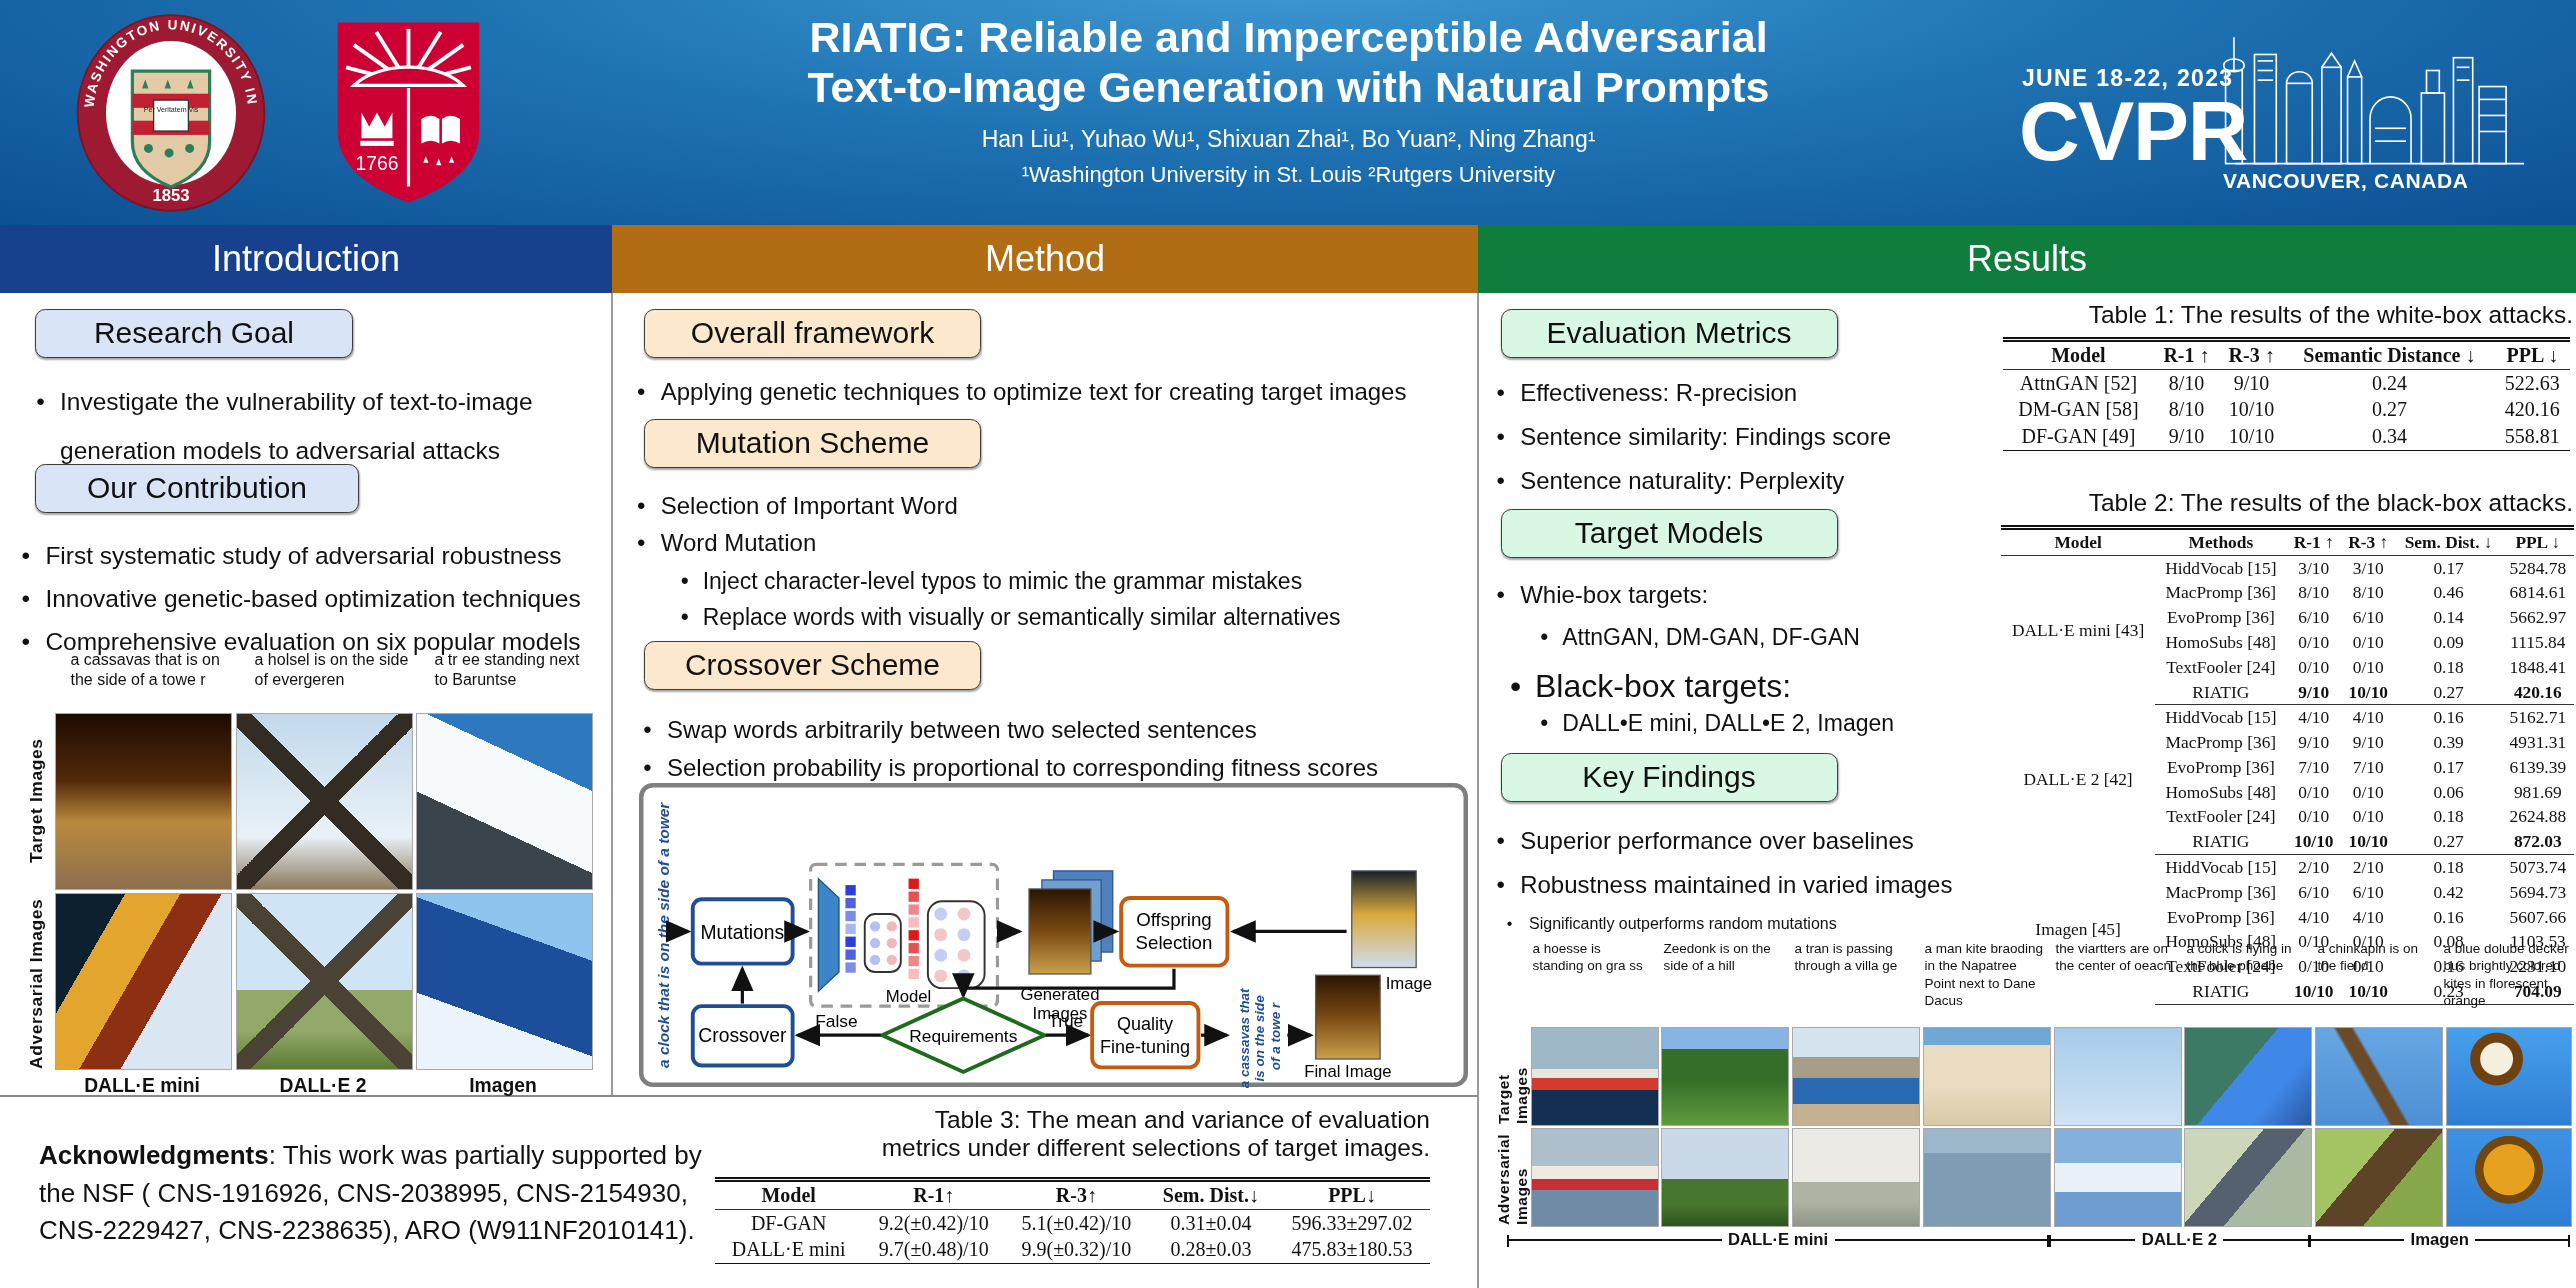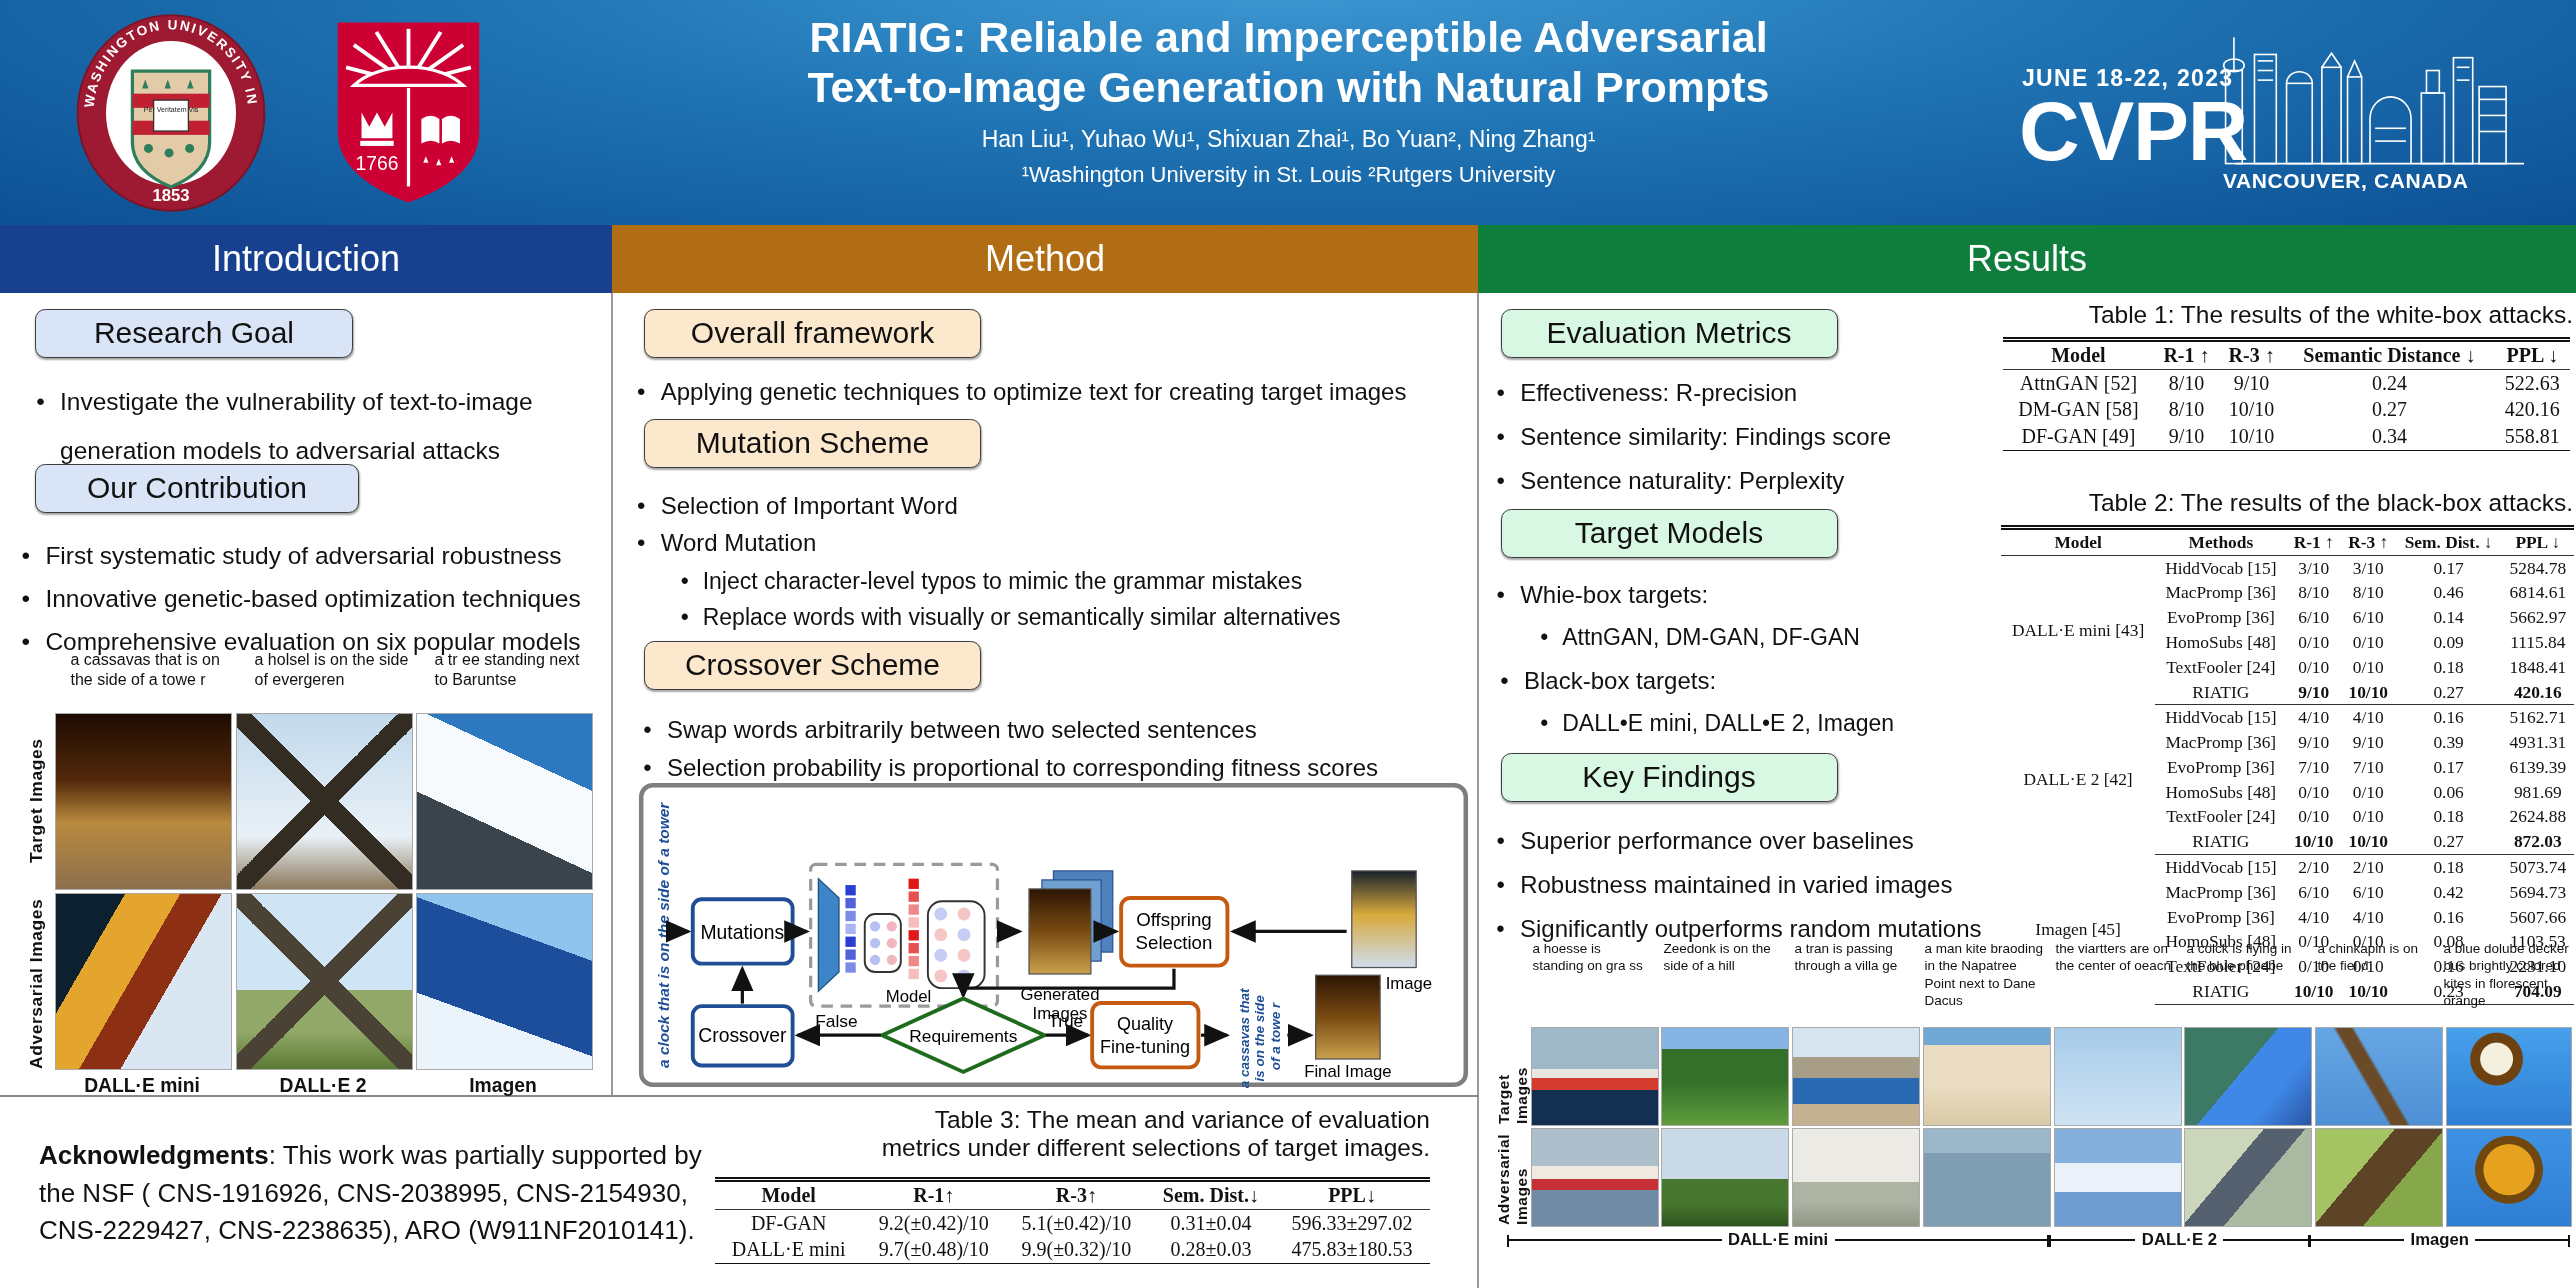--- a/index.html
+++ b/index.html
@@ -463,39 +463,39 @@
 
     <div class="pill pill-green" style="position:absolute;left:22.5px;top:216px;width:335px">Target Models</div>
     <div class="bullet" style="position:absolute;left:3.2px;top:287px;width:515px;font-size:24px">
         <span class="dot"></span>
         <span>Whie-box targets:</span>
       </div>
     <div class="bullet sub" style="position:absolute;left:3.2px;top:330px;width:477px;font-size:23px">
         <span class="dot"></span>
         <span>AttnGAN, DM-GAN, DF-GAN</span>
       </div>
-    <div class="bullet" style="position:absolute;left:7px;top:373px;width:515px;font-size:24px">
+    <div class="bullet" style="position:absolute;left:18px;top:373px;width:515px;font-size:32px">
         <span class="dot"></span>
         <span>Black-box targets:</span>
       </div>
     <div class="bullet sub" style="position:absolute;left:3.2px;top:416px;width:477px;font-size:23px">
         <span class="dot"></span>
         <span>DALL•E mini, DALL•E 2, Imagen</span>
       </div>
 
     <div class="pill pill-green" style="position:absolute;left:22.5px;top:460px;width:335px">Key Findings</div>
     <div class="bullet" style="position:absolute;left:3.2px;top:533px;width:535px;font-size:24px">
         <span class="dot"></span>
         <span>Superior performance over baselines</span>
       </div>
     <div class="bullet" style="position:absolute;left:3.2px;top:577px;width:535px;font-size:24px">
         <span class="dot"></span>
         <span>Robustness maintained in varied images</span>
       </div>
-    <div class="bullet" style="position:absolute;left:3px;top:621px;width:535px;font-size:24px">
+    <div class="bullet" style="position:absolute;left:12px;top:621px;width:535px;font-size:16px">
         <span class="dot"></span>
         <span>Significantly outperforms random mutations</span>
       </div>
 
     <div class="tcap" style="position:absolute;left:522px;top:7.7px;width:573px">Table 1: The results of the white-box attacks.</div>
     <table id="table1" class="datatable" style="position:absolute;left:525px;top:44px">
         <thead>
           <tr>
             <th>Model</th>
             <th>R-1 ↑</th>

